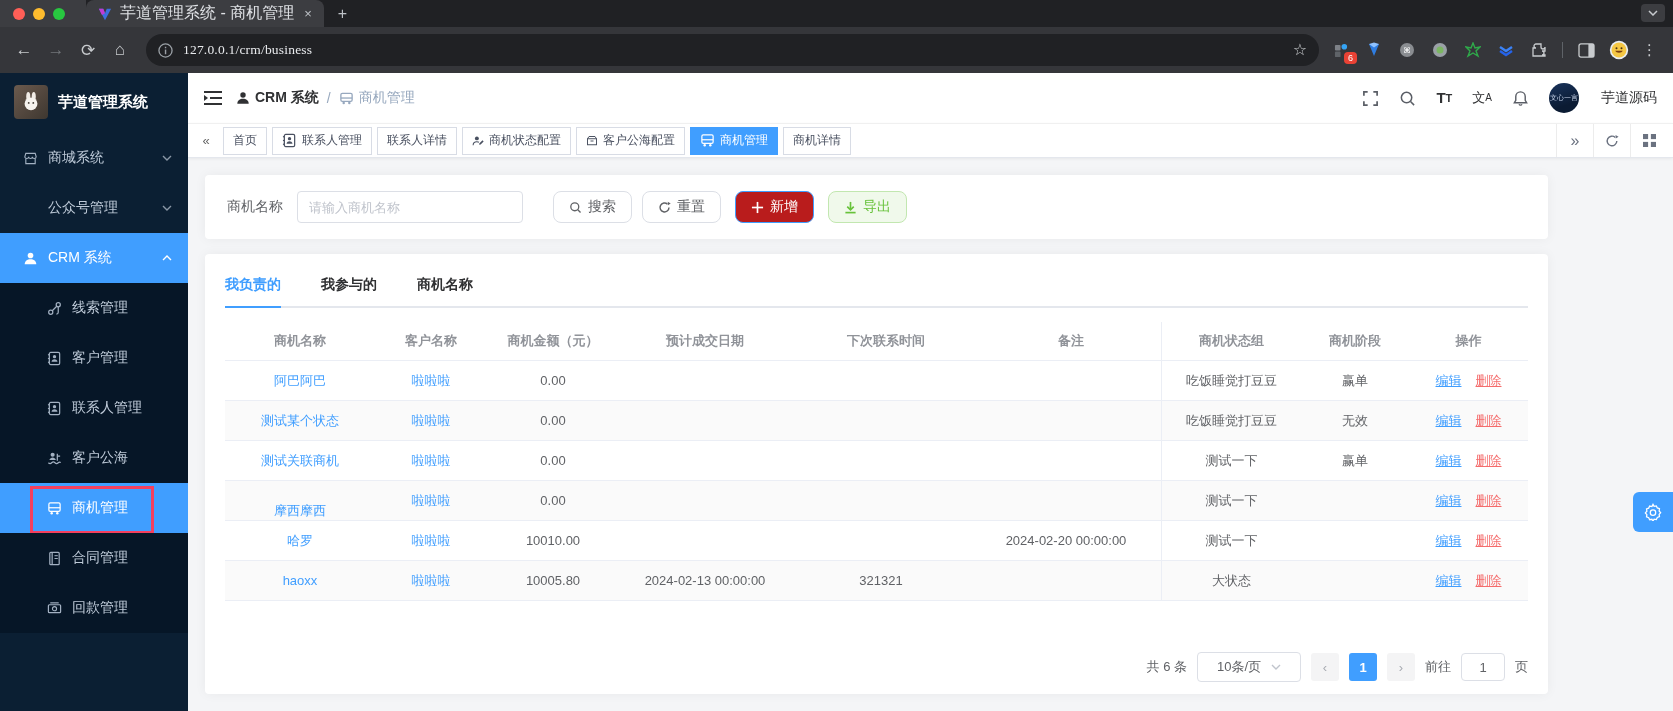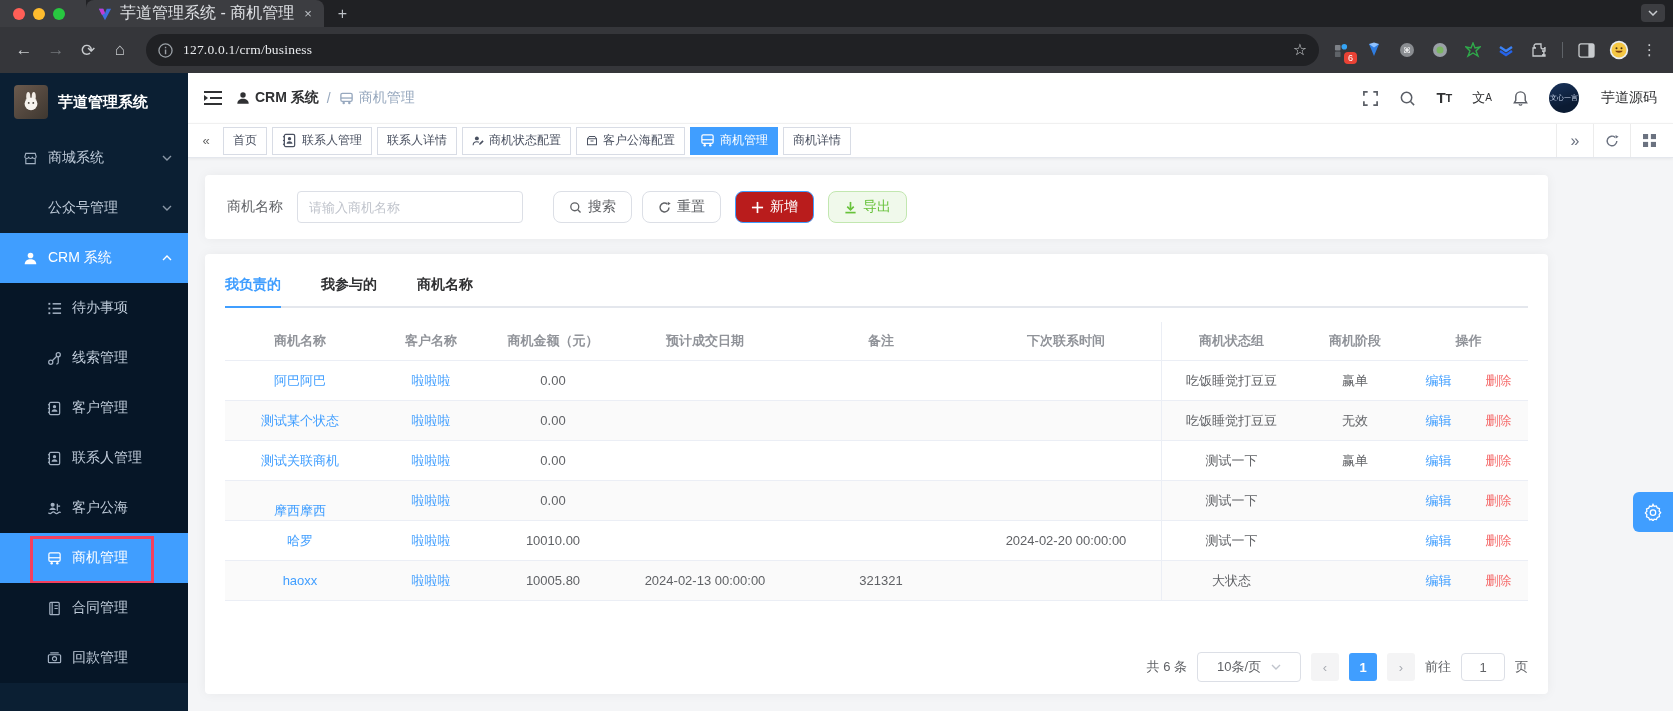--- a/index.html
+++ b/index.html
@@ -101,21 +101,21 @@
   .ptab.active{color:#409eff;}
   .ptab.active:after{content:"";position:absolute;left:0;right:0;bottom:-2px;height:2px;background:#409eff;}
   .tbl{margin-top:14px;font-size:13px;flex:1;}
   .trow{display:flex;align-items:stretch;border-bottom:1px solid #ebeef5;}
   .trow.head .cell{color:#909399;font-weight:bold;height:38px;}
   .cell{display:flex;align-items:center;justify-content:center;height:39px;color:#606266;box-sizing:border-box;
         padding:0 6px;text-align:center;white-space:nowrap;overflow:hidden;}
   .trow.stripe{background:#fafafa;}
   .cell.fixed-start{border-left:1px solid #ebeef5;}
   a.cell-link{color:#409eff;text-decoration:none;cursor:pointer;}
-  .op-link{color:#409eff;margin:0 17px;cursor:pointer;}
+  .op-link{color:#409eff;margin:0 7px;cursor:pointer;text-decoration:underline;}
   .op-link.danger{color:#f56c6c;}
 
   .pagination{display:flex;align-items:center;justify-content:flex-end;gap:10px;margin-top:14px;
               font-size:13px;color:#606266;flex-shrink:0;}
   .psize{width:102px;height:28px;border:1px solid #dcdfe6;border-radius:4px;display:flex;align-items:center;
          justify-content:center;gap:10px;color:#606266;}
   .psize .chev{color:#c0c4cc;}
   .pbtn{min-width:28px;height:28px;border-radius:3px;background:#f4f4f5;color:#a8abb2;display:flex;
         align-items:center;justify-content:center;font-size:13px;cursor:pointer;}
   .pbtn.page{background:#409eff;color:#fff;font-weight:bold;}
@@ -279,33 +279,20 @@
           <span class="mi-label">CRM 系统</span>
           <span class="icon chev">
             <svg width="10" height="6" viewBox="0 0 10 6">
               <polyline points="1,5 5,1 9,5" fill="none" stroke="currentColor" stroke-width="1.4"></polyline>
             </svg>
           </span>
         </div>
         <div class="menu-item sub">
           <span class="icon mi-icon">
             <svg width="15" height="15" viewBox="0 0 16 16">
-              <rect x="1.5" y="2" width="2" height="2" fill="currentColor"></rect>
-              <rect x="1.5" y="7" width="2" height="2" fill="currentColor"></rect>
-              <rect x="1.5" y="12" width="2" height="2" fill="currentColor"></rect>
-              <line x1="6" y1="3" x2="15" y2="3" stroke="currentColor" stroke-width="1.6"></line>
-              <line x1="6" y1="8" x2="15" y2="8" stroke="currentColor" stroke-width="1.6"></line>
-              <line x1="6" y1="13" x2="15" y2="13" stroke="currentColor" stroke-width="1.6"></line>
-            </svg>
-          </span>
-          <span class="mi-label">待办事项</span>
-        </div>
-        <div class="menu-item sub">
-          <span class="icon mi-icon">
-            <svg width="15" height="15" viewBox="0 0 16 16">
               <circle cx="4" cy="12" r="2.2" fill="none" stroke="currentColor" stroke-width="1.3"></circle>
               <circle cx="12" cy="4" r="2.2" fill="none" stroke="currentColor" stroke-width="1.3"></circle>
               <path d="M5.6 10.4L10.4 5.6" stroke="currentColor" stroke-width="1.3"></path>
               <path d="M12 6.2V12a2 2 0 0 1-2 2" fill="none" stroke="currentColor" stroke-width="1.3"></path>
             </svg>
           </span>
           <span class="mi-label">线索管理</span>
         </div>
         <div class="menu-item sub">
           <span class="icon mi-icon">
@@ -565,22 +552,22 @@
           <span class="ptab active">我负责的</span>
           <span class="ptab" style="font-weight:bold;color:#303133;">我参与的</span>
           <span class="ptab" style="font-weight:bold;color:#303133;">商机名称</span>
         </div>
         <div class="tbl" id="tbl">
             <div class="trow head">
               <div class="cell" style="width: 150px;">商机名称</div>
               <div class="cell" style="width: 112px;">客户名称</div>
               <div class="cell" style="width: 132px;">商机金额（元）</div>
               <div class="cell" style="width: 172px;">预计成交日期</div>
+              <div class="cell" style="width: 190px;">下次联系时间</div>
               <div class="cell" style="width: 180px;">备注</div>
-              <div class="cell" style="width: 190px;">下次联系时间</div>
               <div class="cell fixed-start" style="width: 140px;">商机状态组</div>
               <div class="cell" style="width: 108px;">商机阶段</div>
               <div class="cell" style="width: 119px;">操作</div>
             </div>
             <div class="trow">
               <div class="cell" style="width: 150px;">
                 <a class="cell-link">阿巴阿巴</a>
               </div>
               <div class="cell" style="width: 112px;">
                 <a class="cell-link">啦啦啦</a>

